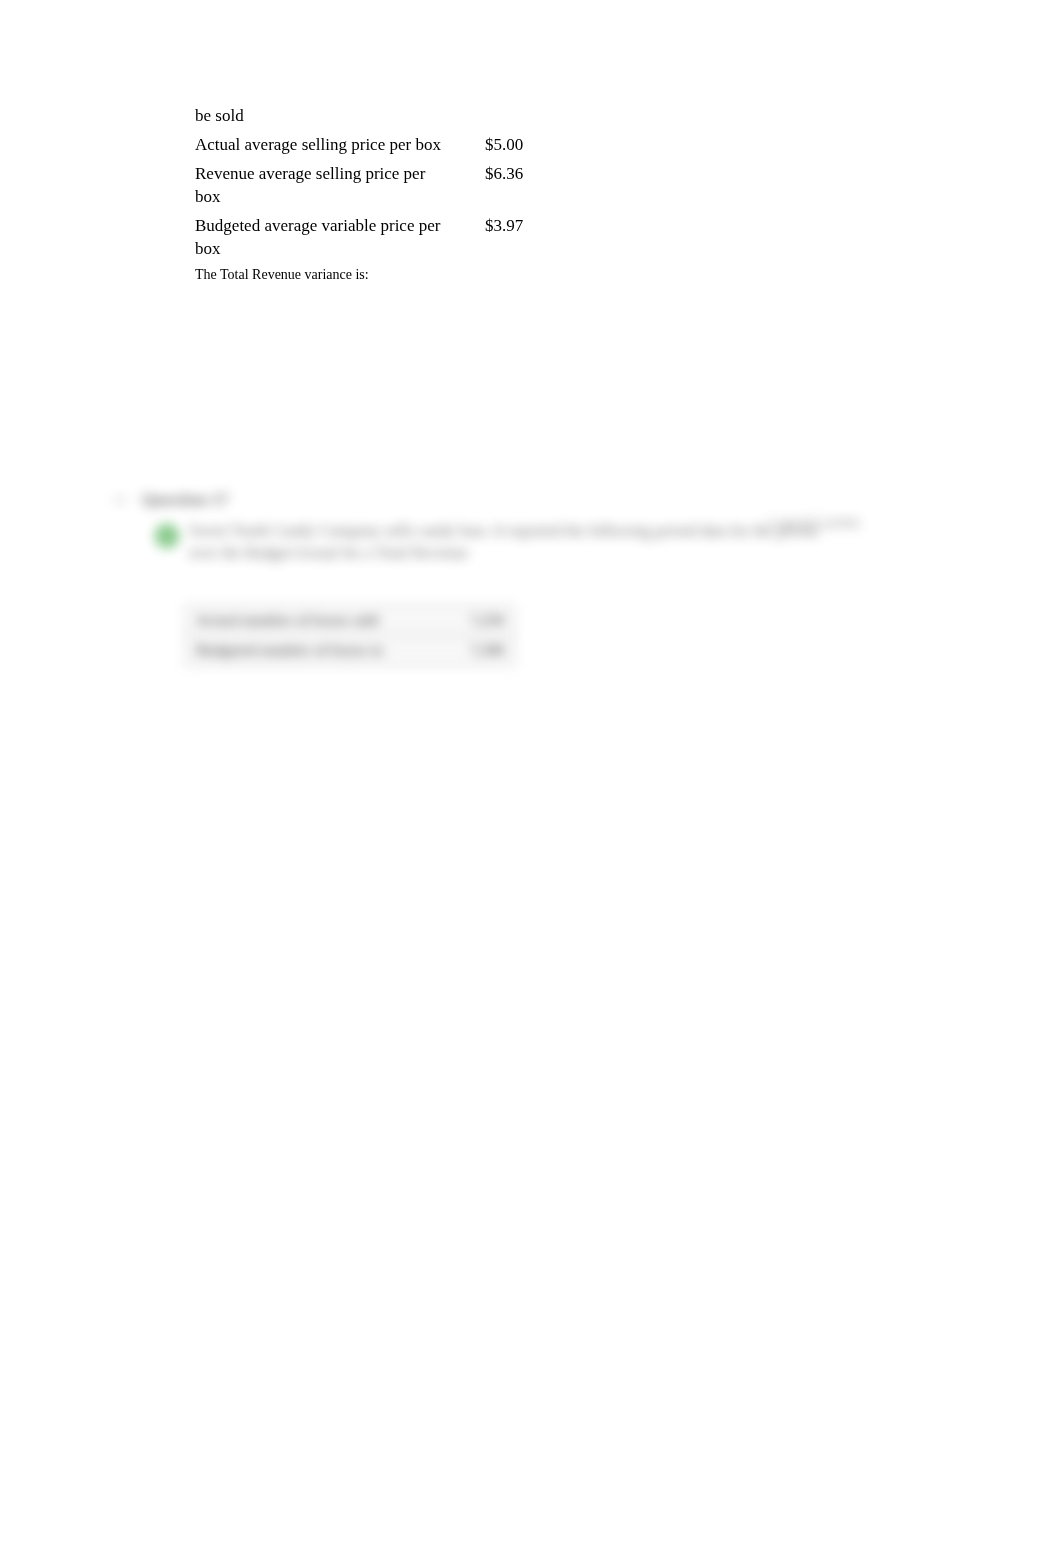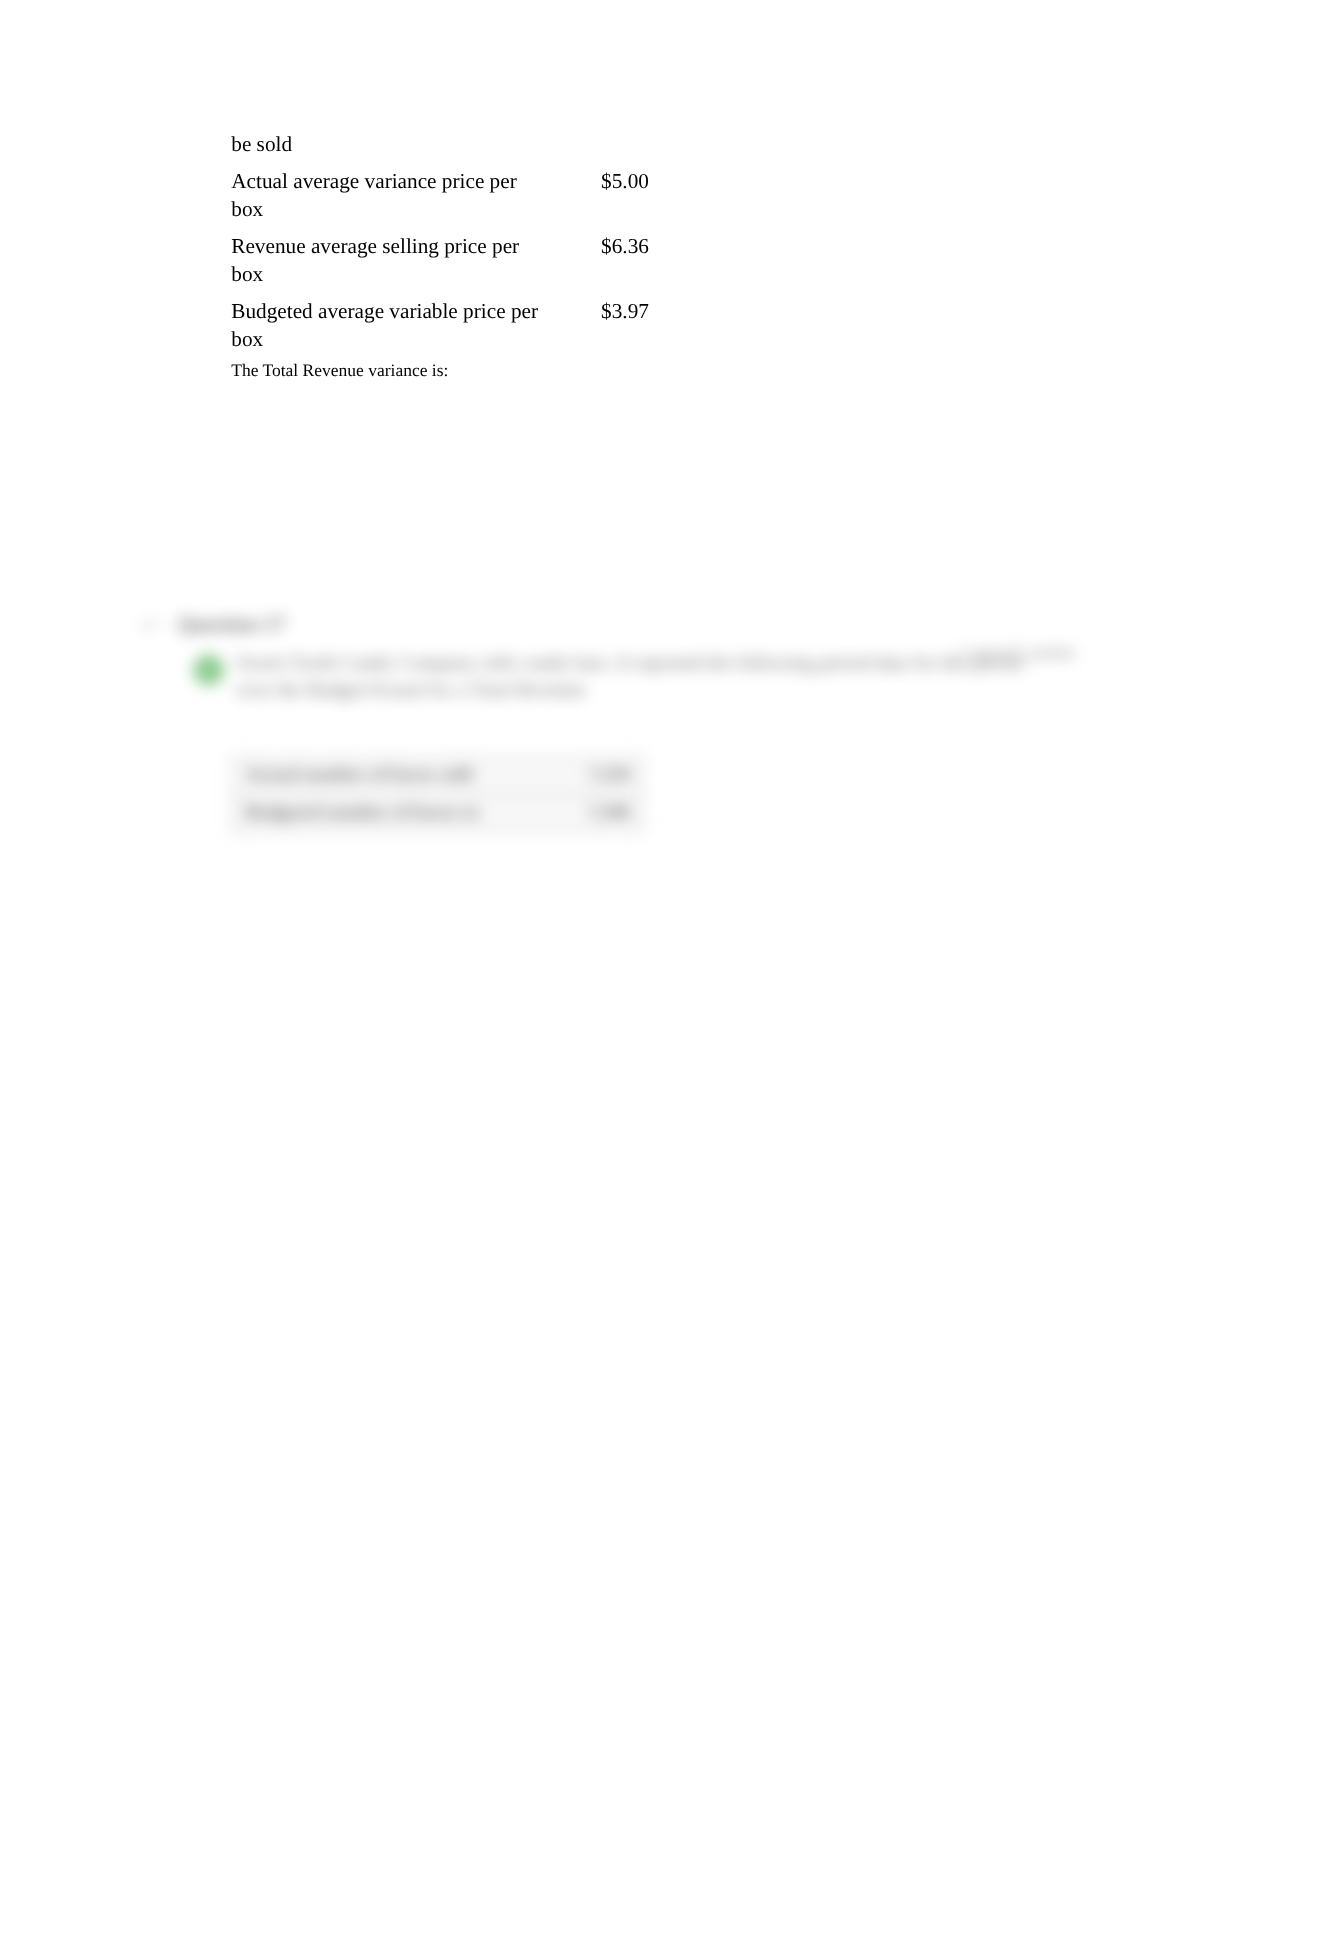--- a/index.html
+++ b/index.html
@@ -6,39 +6,39 @@
     body {
       font-family: Georgia, 'Times New Roman', serif;
       background: #ffffff;
       width: 1062px;
       height: 1561px;
       position: relative;
       color: #000;
     }
     .content-top {
       position: absolute;
-      left: 185px;
+      left: 195px;
       top: 105px;
       width: 340px;
     }
     .row {
       display: flex;
       justify-content: space-between;
       align-items: flex-start;
       margin-bottom: 6px;
       font-size: 17px;
       line-height: 1.35;
     }
     .row .label {
       flex: 0 0 250px;
       text-align: left;
     }
     .row .value {
       flex: 0 0 50px;
-      text-align: center;
+      text-align: left;
     }
     .question-line {
       font-size: 14px;
       margin-top: 4px;
     }
 
     .blurred-section {
       position: absolute;
       left: 110px;
       top: 490px;
@@ -115,21 +115,21 @@
   </style>
 </head>
 <body>
 
 <div class="content-top">
   <div class="row">
     <span class="label">be sold</span>
     <span class="value"></span>
   </div>
   <div class="row">
-    <span class="label">Actual average variance price per box</span>
+    <span class="label">Actual average selling price per box</span>
     <span class="value">$5.00</span>
   </div>
   <div class="row">
     <span class="label">Revenue average selling price per box</span>
     <span class="value">$6.36</span>
   </div>
   <div class="row">
     <span class="label">Budgeted average variable price per box</span>
     <span class="value">$3.97</span>
   </div>

